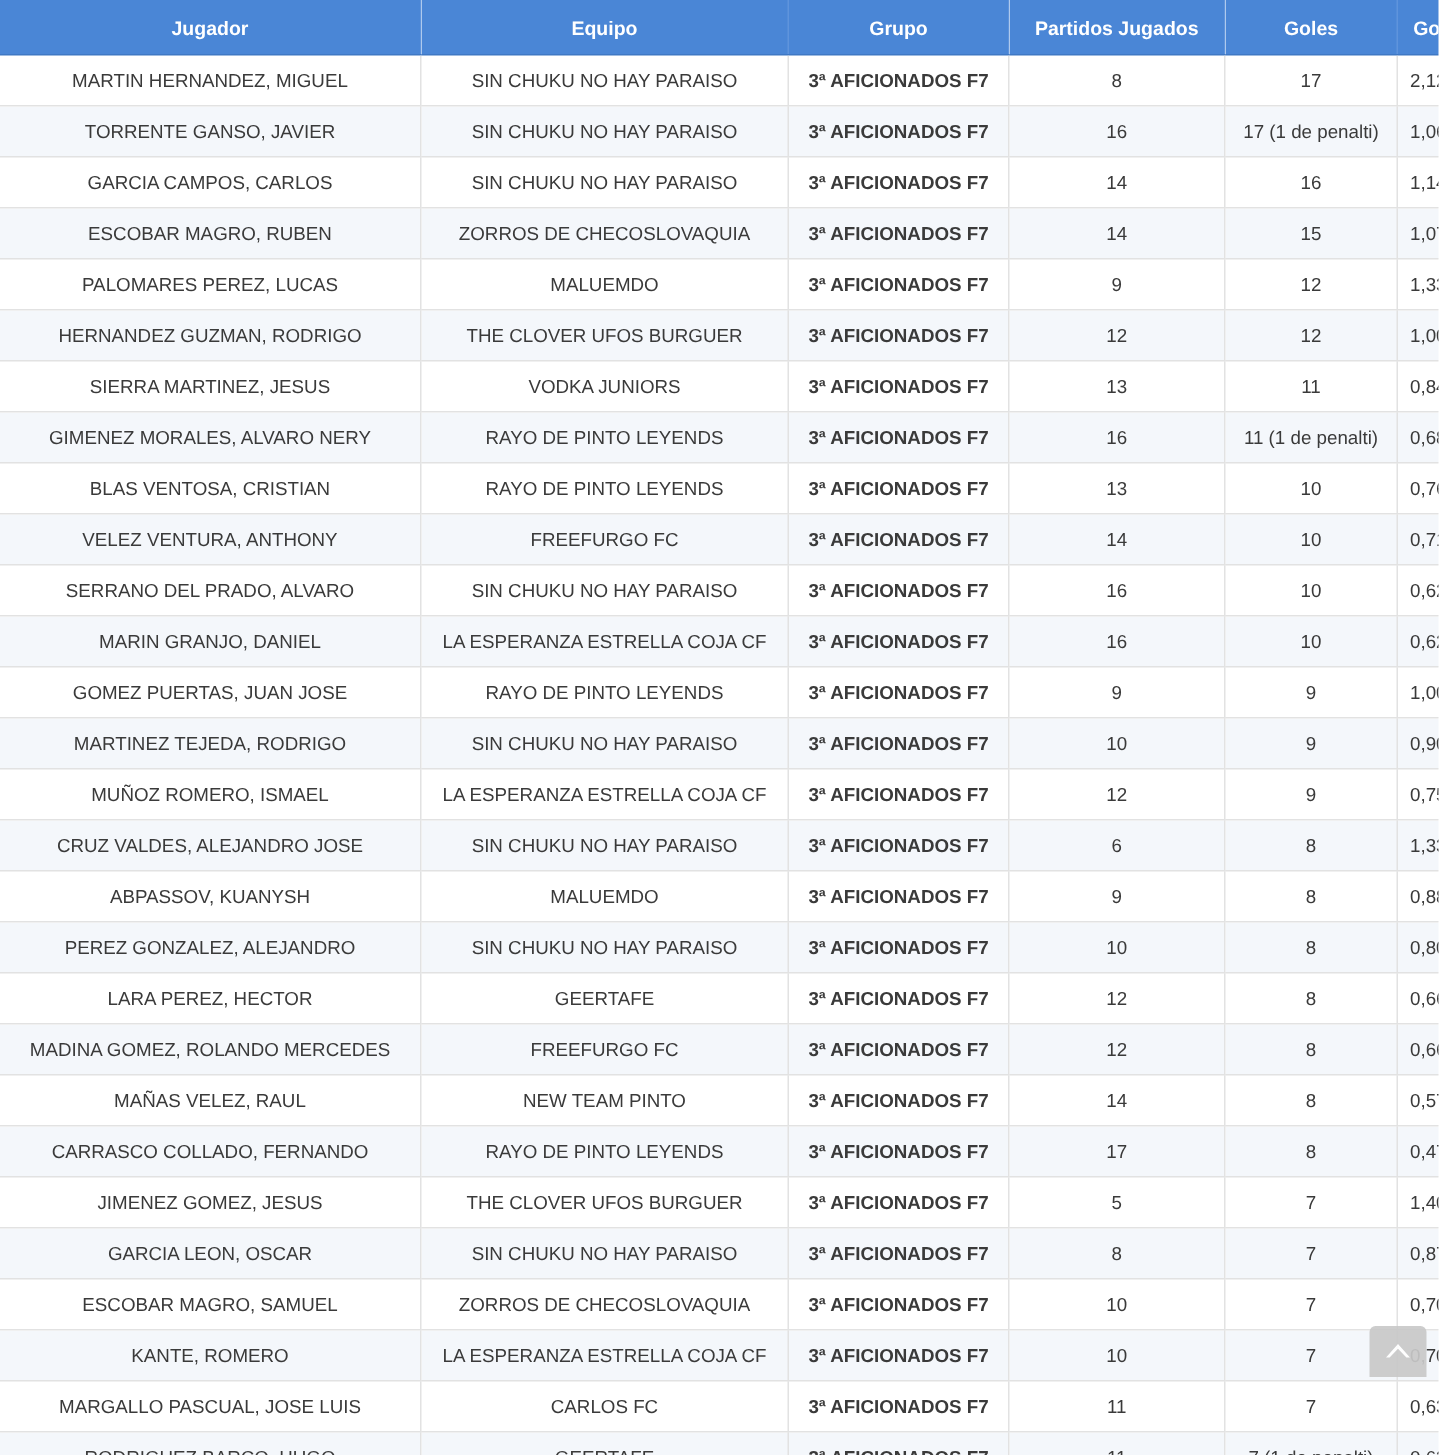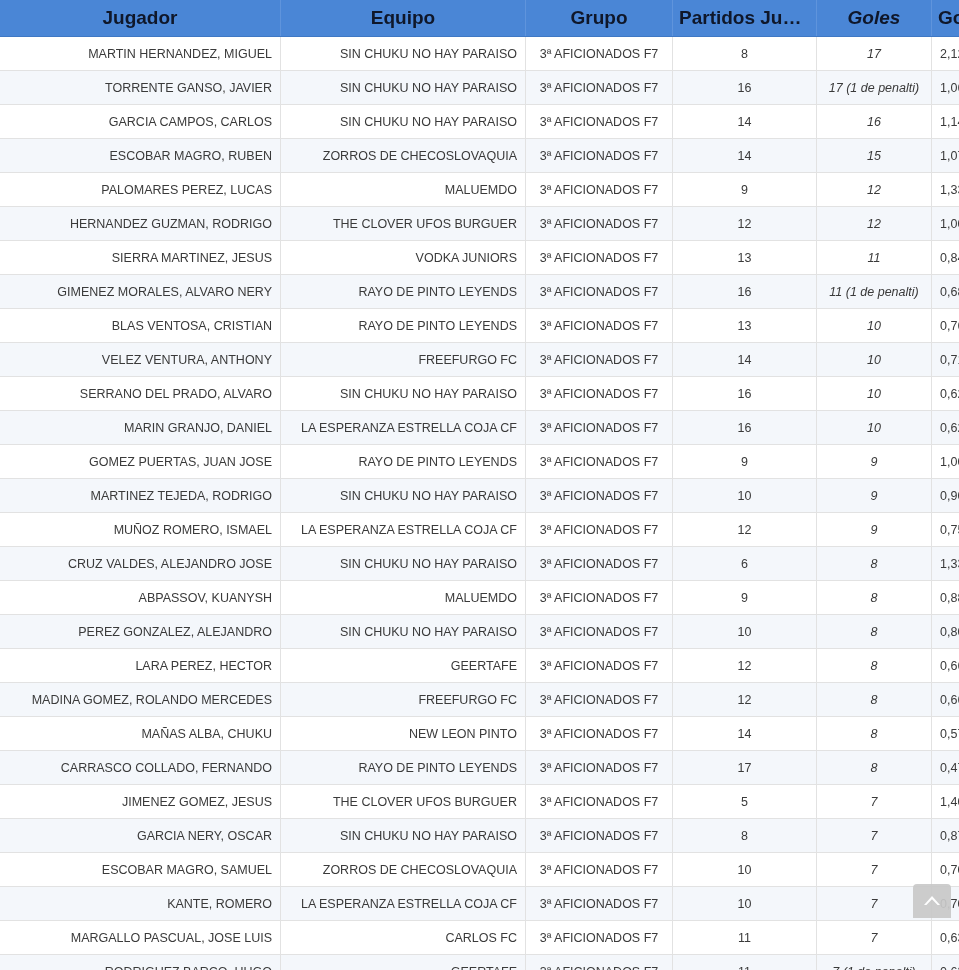--- a/index.html
+++ b/index.html
@@ -16,23 +16,23 @@
     position: relative;
   }
   table.stats {
     border-collapse: collapse;
     width: 959px;
     table-layout: fixed;
     font-size: 12.5px;
   }
   table.stats thead th {
     background: #4a86d6;
-    color: #0f172a;
+    color: #ffffff;
     font-weight: bold;
-    font-size: 19px;
+    font-size: 13px;
     text-align: center;
     height: 28px;
     padding: 4px 6px;
     border-right: 1px solid #5f94dc;
     border-bottom: 1px solid #3f78c4;
     white-space: nowrap;
     overflow: hidden;
     text-overflow: ellipsis;
   }
   table.stats thead th:last-child {
@@ -53,26 +53,26 @@
   }
   table.stats tbody tr:nth-child(even) {
     background: #f4f7fb;
   }
   table.stats tbody tr:nth-child(odd) {
     background: #ffffff;
   }
   
   .col-jugador   { width: 268px; text-align: left; }
   .col-equipo    { width: 232px; text-align: left; }
-  .col-grupo     { width: 134px; text-align: center; }
+  .col-grupo     { width: 134px; text-align: center; font-weight: bold; }
   .col-partidos  { width: 131px; text-align: center; margin-left: 28px; }
-  .col-goles     { width: 102px; text-align: center; font-style: italic; }
+  .col-goles     { width: 102px; text-align: center; }
   .col-ratio     { width: 92px;  text-align: left; }
 
-  td.col-jugador, td.col-equipo { text-align: right; }
+  td.col-jugador, td.col-equipo { text-align: center; }
   td.col-grupo, td.col-partidos, td.col-goles { text-align: center; }
   td.col-ratio { text-align: left; padding-left: 10px; }
 
   
   .scroll-top {
     position: absolute;
     right: 8px;
     bottom: 52px;
     width: 38px;
     height: 34px;
@@ -254,22 +254,22 @@
       </tr>
       <tr>
         <td class="col-jugador">MADINA GOMEZ, ROLANDO MERCEDES</td>
         <td class="col-equipo">FREEFURGO FC</td>
         <td class="col-grupo">3ª AFICIONADOS F7</td>
         <td class="col-partidos">12</td>
         <td class="col-goles">8</td>
         <td class="col-ratio">0,6667</td>
       </tr>
       <tr>
-        <td class="col-jugador">MAÑAS ALBA, CHUKU</td>
-        <td class="col-equipo">NEW LEON PINTO</td>
+        <td class="col-jugador">MAÑAS VELEZ, RAUL</td>
+        <td class="col-equipo">NEW TEAM PINTO</td>
         <td class="col-grupo">3ª AFICIONADOS F7</td>
         <td class="col-partidos">14</td>
         <td class="col-goles">8</td>
         <td class="col-ratio">0,5714</td>
       </tr>
       <tr>
         <td class="col-jugador">CARRASCO COLLADO, FERNANDO</td>
         <td class="col-equipo">RAYO DE PINTO LEYENDS</td>
         <td class="col-grupo">3ª AFICIONADOS F7</td>
         <td class="col-partidos">17</td>
@@ -278,21 +278,21 @@
       </tr>
       <tr>
         <td class="col-jugador">JIMENEZ GOMEZ, JESUS</td>
         <td class="col-equipo">THE CLOVER UFOS BURGUER</td>
         <td class="col-grupo">3ª AFICIONADOS F7</td>
         <td class="col-partidos">5</td>
         <td class="col-goles">7</td>
         <td class="col-ratio">1,4000</td>
       </tr>
       <tr>
-        <td class="col-jugador">GARCIA NERY, OSCAR</td>
+        <td class="col-jugador">GARCIA LEON, OSCAR</td>
         <td class="col-equipo">SIN CHUKU NO HAY PARAISO</td>
         <td class="col-grupo">3ª AFICIONADOS F7</td>
         <td class="col-partidos">8</td>
         <td class="col-goles">7</td>
         <td class="col-ratio">0,8750</td>
       </tr>
       <tr>
         <td class="col-jugador">ESCOBAR MAGRO, SAMUEL</td>
         <td class="col-equipo">ZORROS DE CHECOSLOVAQUIA</td>
         <td class="col-grupo">3ª AFICIONADOS F7</td>

